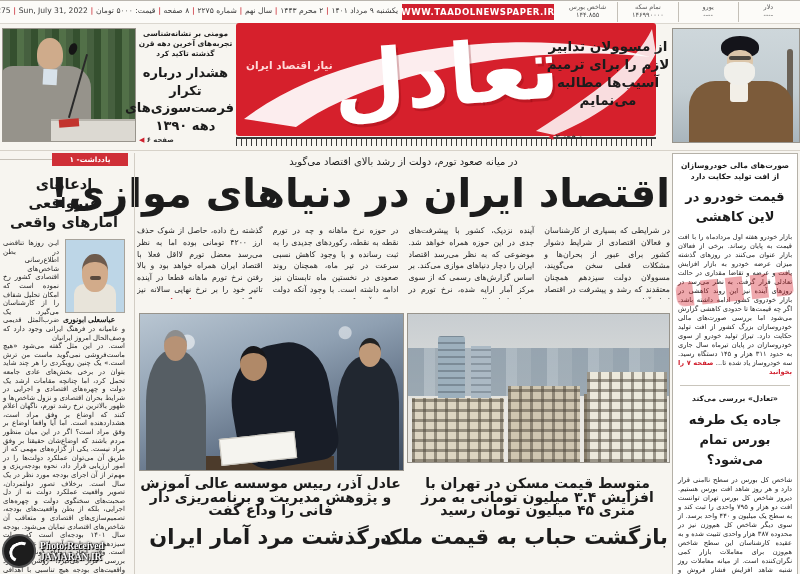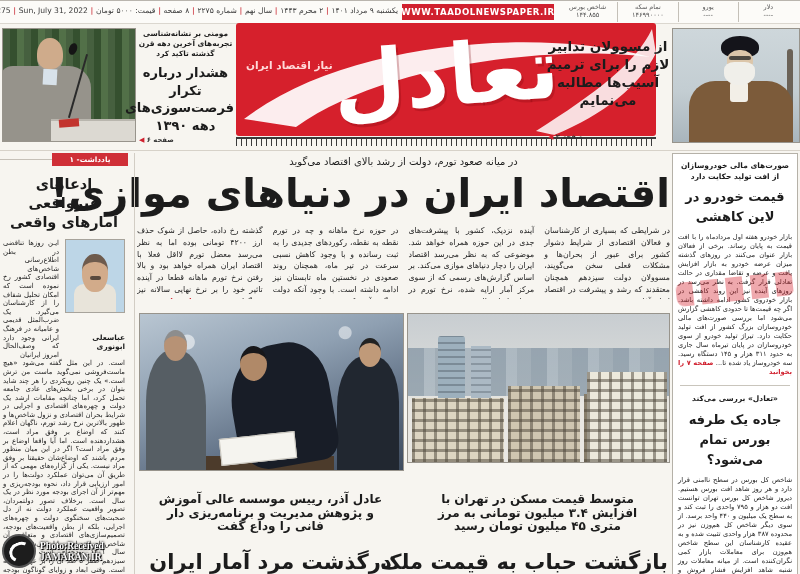--- a/index.html
+++ b/index.html
@@ -85,36 +85,36 @@
         repeating-linear-gradient(0deg,rgba(75,68,56,.5) 0 3px,transparent 3px 10px),
         repeating-linear-gradient(90deg,rgba(75,68,56,.5) 0 3px,transparent 3px 11px);}
   .c-front1{right:2px;top:58px;width:80px;height:90px;background-color:#ece9dc;}
   .c-front2{left:4px;top:84px;width:92px;height:64px;background-color:#ddd5c2;}
   .c-front3{left:100px;top:72px;width:72px;height:76px;background-color:#cfc6b1;}
   .c-front4{left:176px;top:80px;width:54px;height:68px;background-color:#c3b69d;}
   
   .cap{position:absolute;top:476px;text-align:center;}
   .cap-funeral{left:139px;width:263px;}
   .cap-city{left:407px;width:261px;}
-  .cap-kicker{font-size:12px;font-weight:bold;line-height:13.5px;margin:16px;}
+  .cap-kicker{font-size:14px;font-weight:bold;line-height:13.5px;margin:0;}
   .cap-head{font-size:21px;font-weight:bold;margin:7px 0 0;white-space:nowrap;}
   
   .note{position:absolute;left:0;top:152px;width:128px;height:422px;overflow:hidden;}
   .note-tabbar{position:relative;height:13px;}
   .note-tabbar::before{content:"";position:absolute;top:6px;left:0;right:0;height:1px;background:#c6c1b8;}
   .note-tab{position:absolute;right:0;top:0;width:76px;height:13px;background:#cf2f37;color:#fff;
             font-size:7.4px;font-weight:bold;text-align:center;line-height:13px;}
   .note-title{font-size:14.5px;font-weight:bold;text-align:center;line-height:19px;margin-top:9px;}
   .note-top{margin-top:7px;padding:0 3px;}
   .author-fig{float:right;width:62px;margin-left:4px;}
   .author-photo{position:relative;width:58px;height:72px;background:#bdd6e7;border:1px solid #a7a39b;overflow:hidden;}
   .a-face{position:absolute;left:16px;top:14px;width:26px;height:30px;border-radius:46%;background:#d2ab8a;border-top:8px solid #6e5b4d;}
   .a-mustache{position:absolute;left:24px;top:36px;width:11px;height:4px;border-radius:2px;background:#5a4a3e;}
   .a-shirt{position:absolute;left:8px;top:44px;width:42px;height:28px;border-radius:10px 10px 0 0;background:#e8e4da;}
-  .author-name{font-size:7.4px;font-weight:bold;text-align:right;margin-top:20px;}
+  .author-name{font-size:7.4px;font-weight:bold;text-align:left;margin-top:2px;font-family:Liberation Serif, serif;}
   .note-body{font-size:6.9px;line-height:8.6px;text-align:justify;color:#232323;margin:0;padding:0 3px;}
   .note-top .note-body{padding:0;}
   
   .watermark{position:absolute;left:2px;top:533px;display:flex;align-items:center;gap:4px;direction:ltr;z-index:6;font-family:Liberation Serif, serif;}
   .wm-logo{position:relative;width:30px;height:30px;border-radius:50%;background:#1d1d1d;border:2px solid #555;flex:0 0 auto;}
   .wm-logo::after{content:"";position:absolute;left:5px;top:6px;width:17px;height:14px;border:3px solid #fff;
                   border-color:#fff transparent transparent #fff;border-radius:50%;transform:rotate(-20deg);}
   .wm-text{color:#fff;font-weight:bold;font-size:9.6px;line-height:11px;
            text-shadow:0 0 2px #000,0 0 3px #000,1px 1px 0 #000;}
   

